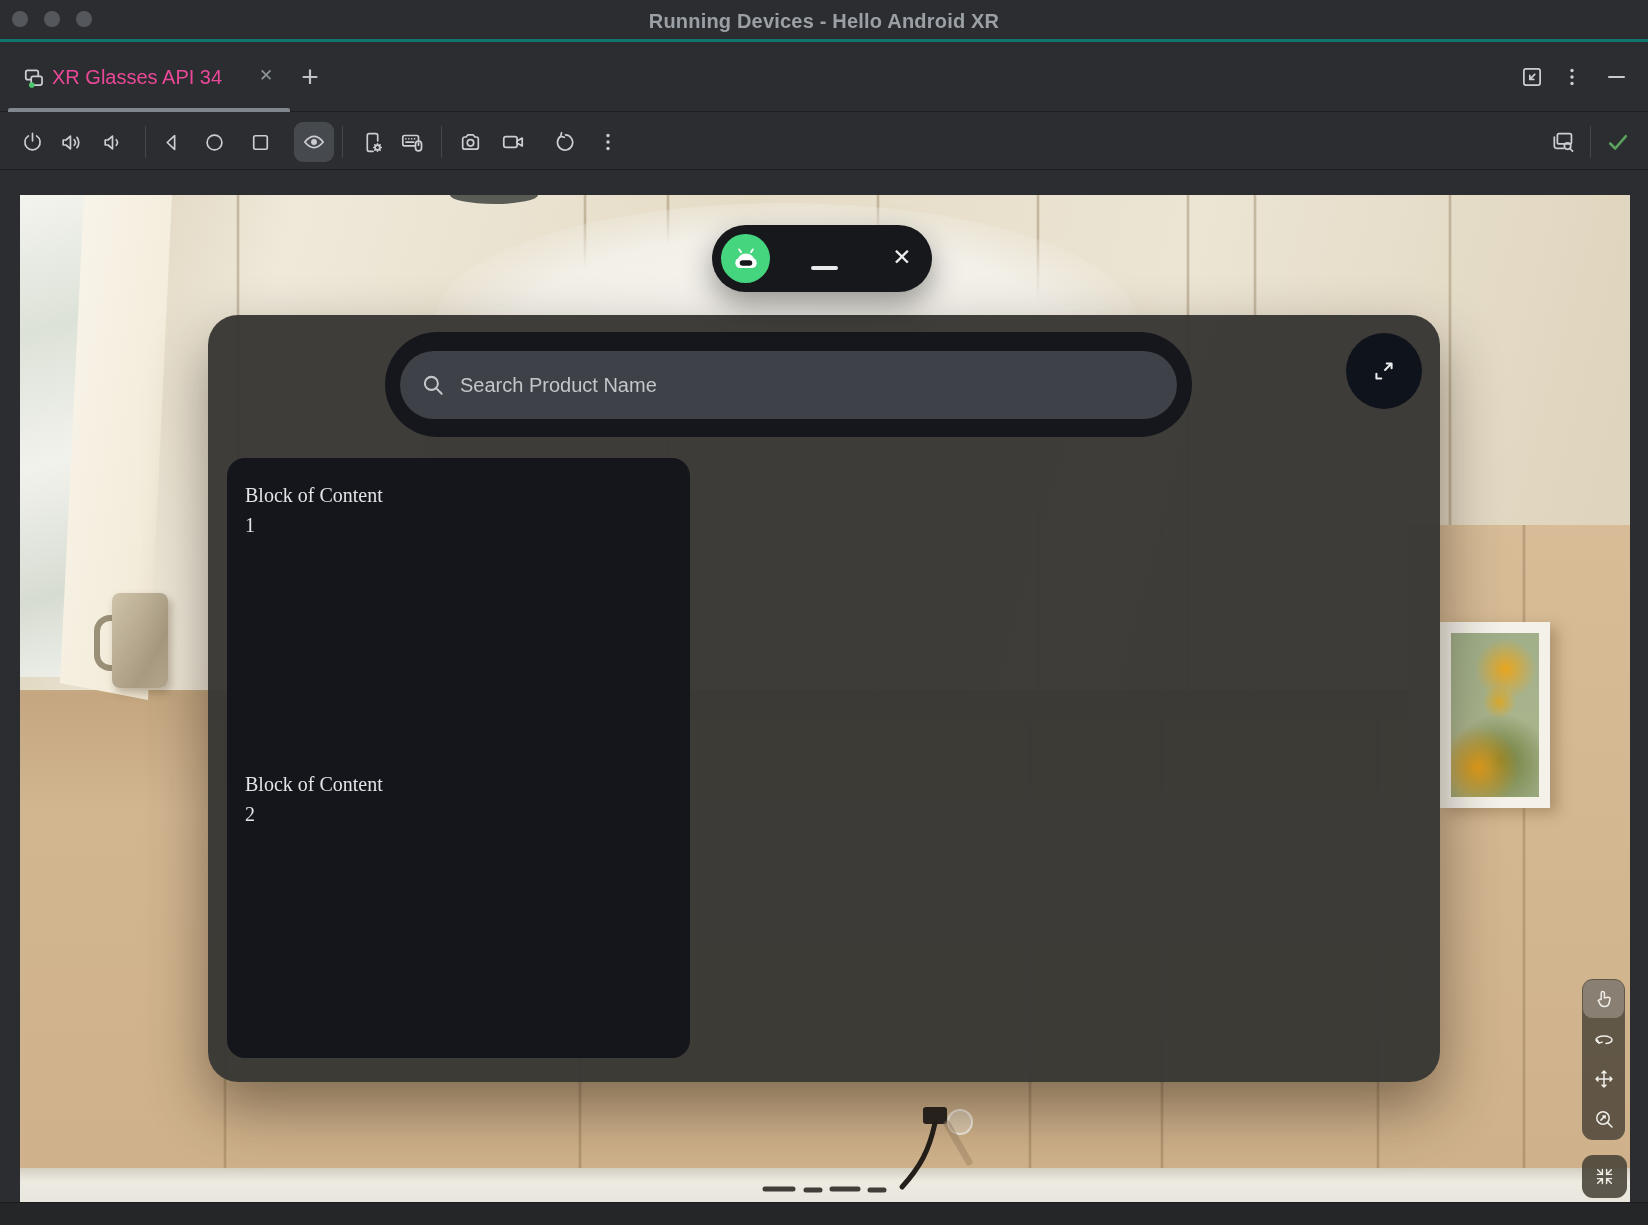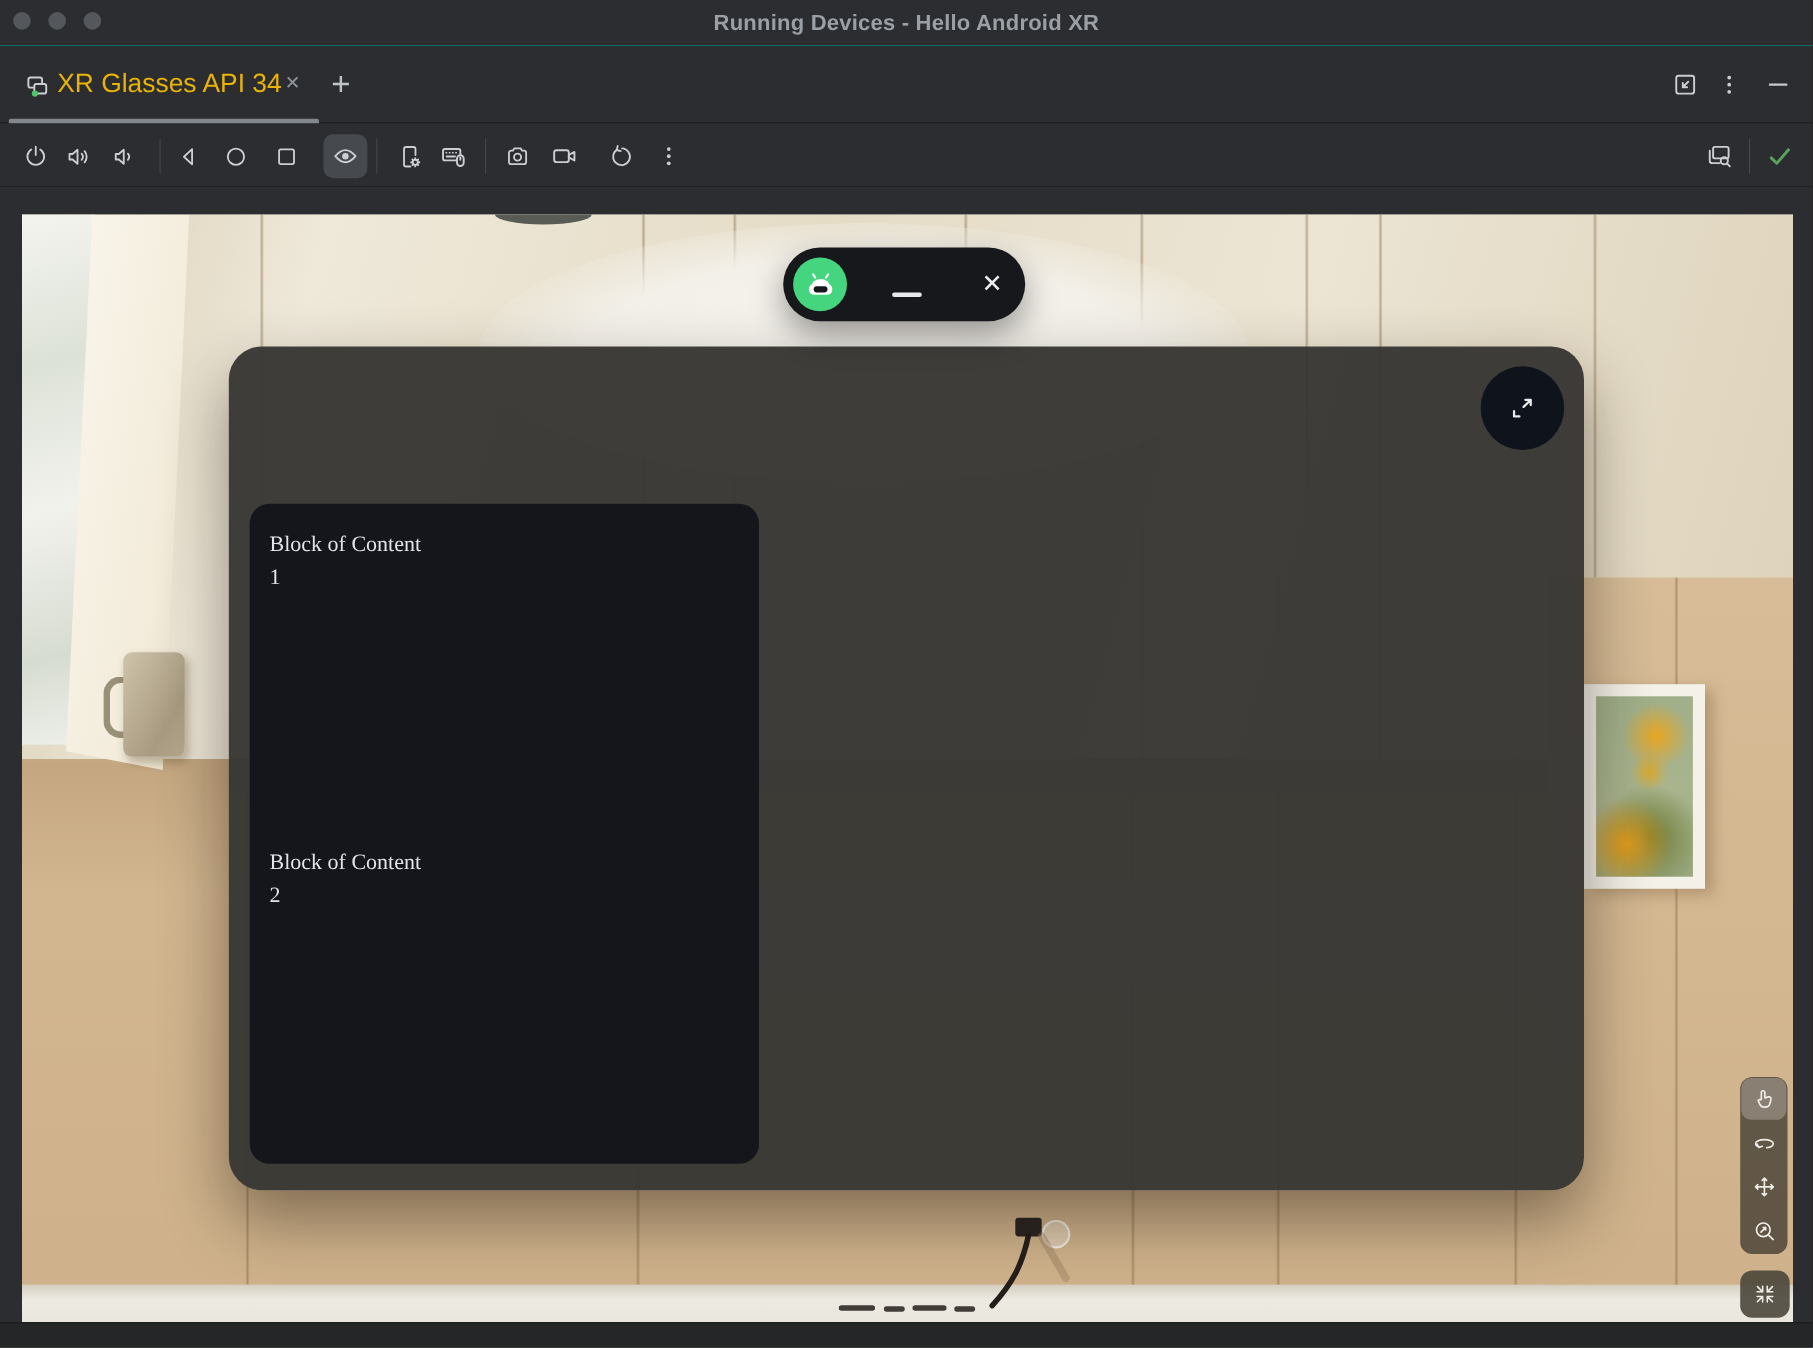--- a/index.html
+++ b/index.html
@@ -4,31 +4,31 @@
 <style>
   * { margin:0; padding:0; box-sizing:border-box; }
   html,body { background:#17181a; }
   #app {
     position:relative; width:1648px; height:1225px; overflow:hidden;
     background:#2b2d30; font-family:"Liberation Sans", sans-serif;
     -webkit-font-smoothing:antialiased;
   }
 
   
-  .titlebar { position:absolute; left:0; top:0; width:1648px; height:42px; background:#2b2d30; border-bottom:1px solid #0f766e; }
+  .titlebar { position:absolute; left:0; top:0; width:1648px; height:42px; background:#2b2d30; border-bottom:3px solid #0f766e; }
   .light { position:absolute; top:11px; width:16px; height:16px; border-radius:50%; background:#54585c; }
   .win-title { position:absolute; left:0; top:0; width:100%; height:42px; line-height:42px; text-align:center;
     color:#9ba0a6; font-size:20px; font-weight:bold; letter-spacing:.2px; }
 
   
   .tabrow { position:absolute; left:0; top:42px; width:1648px; height:70px; background:#2b2d30; border-bottom:1px solid #1e1f22; }
   .tab { position:absolute; left:8px; top:0; width:282px; height:70px; cursor:default; }
   .tab-underline { position:absolute; left:0; bottom:0; width:282px; height:4px; background:#82868d; border-radius:2px 2px 0 0; }
   .tab-icon { position:absolute; left:14px; top:23px; }
-  .tab-label { position:absolute; left:44px; top:0; height:70px; line-height:70px; color:#eab308; font-size:24px; }
+  .tab-label { position:absolute; left:44px; top:0; height:70px; line-height:70px; color:#ec4899; font-size:20px; }
   .tab-close { position:absolute; left:244px; top:0; height:70px; line-height:68px; width:28px; text-align:center; color:#8f959b; font-size:17px; }
   .addtab { position:absolute; left:292px; top:18px; width:36px; height:36px; color:#bfc3c8; font-size:30px; font-weight:300; text-align:center; line-height:34px; border-radius:6px; }
   .trbtn { position:absolute; top:17px; width:36px; height:36px; display:flex; align-items:center; justify-content:center; border-radius:6px; }
   .dash { width:17px; height:2px; background:#c6c9ce; border-radius:1px; }
 
   
   .toolbar { position:absolute; left:0; top:113px; width:1648px; height:57px; background:#2b2d30; border-bottom:1px solid #1e1f22; }
   .tbtn { position:absolute; top:9px; width:40px; height:40px; display:flex; align-items:center; justify-content:center; border-radius:9px; }
   .tbtn.active { background:#46494e; }
   .tsep { position:absolute; top:13px; width:1px; height:32px; background:#45474c; }
@@ -300,20 +300,31 @@
           <path d="M5.6 13.5a6.4 5.6 0 0 1 12.8 0z" fill="#fff"></path>
           <rect x="4" y="11.2" width="16" height="7.6" rx="3.6" fill="#fff"></rect>
           <rect x="7.3" y="12.9" width="9.4" height="4.2" rx="2.1" fill="#17181b"></rect>
         </svg>
       </div>
       <div class="pill-min"></div>
       <div class="pill-close">✕</div>
     </div>
 
     <div class="xr-panel">
+      <div class="search-outer">
+        <div class="search-inner">
+          <span class="search-glyph">
+            <svg width="26" height="26" viewBox="0 0 24 24">
+              <circle cx="10.5" cy="10.5" r="6" fill="none" stroke="#c4c7ca" stroke-width="1.9"></circle>
+              <path d="M15.1 15.1 20 20" stroke="#c4c7ca" stroke-width="1.9" stroke-linecap="round"></path>
+            </svg>
+          </span>
+          <input class="search-input" type="text" placeholder="Search Product Name" style="">
+        </div>
+      </div>
 
       <div class="expand-btn">
         <svg width="26" height="26" viewBox="0 0 24 24">
           <path d="M14.5 5h4.5v4.5M18.6 5.4 13 11M9.5 19H5v-4.5" fill="none" stroke="#e9ebed" stroke-width="1.9" stroke-linecap="round" stroke-linejoin="round"></path>
         </svg>
       </div>
 
       <div class="block block-left">
         <div class="blk-text blk-t1">
           <div>Block of Content</div>

